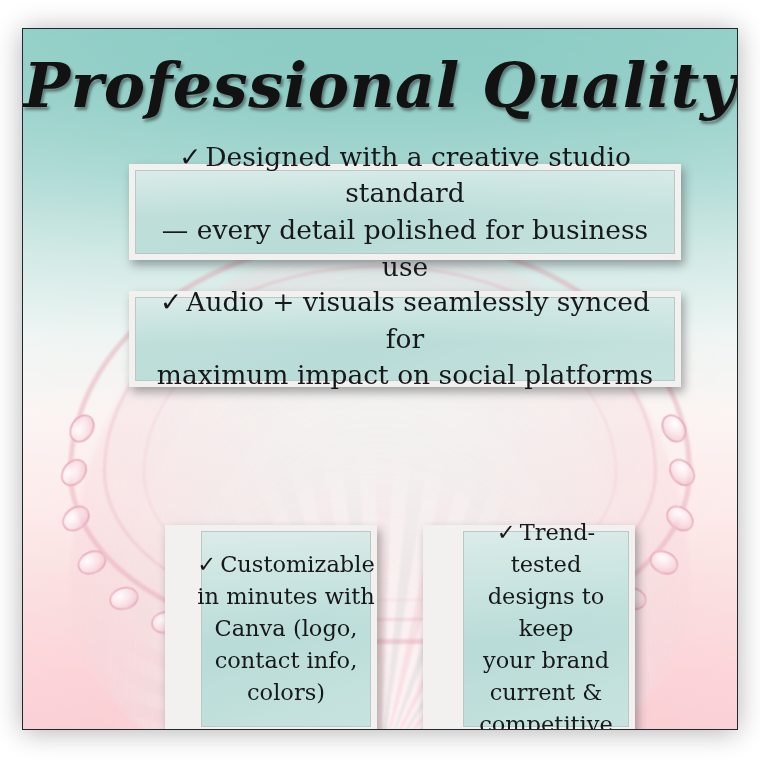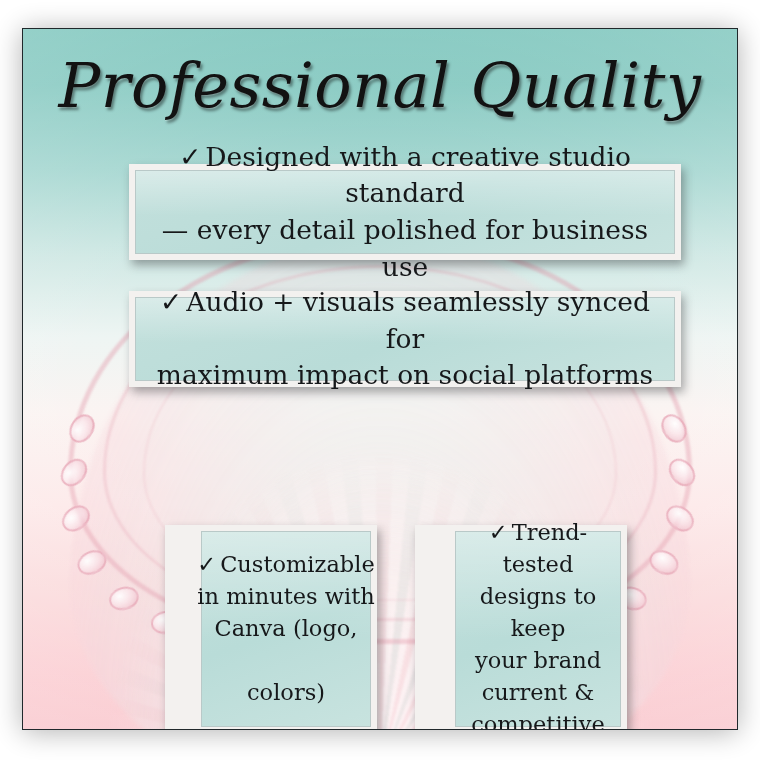--- a/index.html
+++ b/index.html
@@ -133,21 +133,21 @@
 
   
   .title {
     position: absolute;
     left: 0;
     right: 0;
     top: 26px;
     text-align: center;
     font-family: "DejaVu Serif", "Liberation Serif", serif;
     font-style: italic;
-    font-weight: 400;
+    font-weight: 700;
     font-size: 62px;
     line-height: 1.0;
     letter-spacing: 0.5px;
     color: #121212;
     text-shadow:
       2px 3px 3px rgba(0,0,0,0.42),
       0 1px 0 rgba(255,255,255,0.25);
     white-space: nowrap;
   }
 
@@ -193,21 +193,21 @@
     line-height: 1.38;
   }
 
   #box1 { top: 135px;  height: 96px; }
   #box2 { top: 262px;  height: 96px; }
   #box3 { top: 385px;  height: 96px; }
 
   
   .feature.narrow { top: 496px; width: 212px; height: 208px; }
   #box4 { left: 142px; padding-left: 36px; }
-  #box5 { left: 392px; padding-left: 40px; }
+  #box5 { left: 400px; padding-left: 40px; }
   .feature.narrow .feature-text {
     font-size: 22.5px;
     line-height: 1.42;
   }
 </style>
 </head>
 <body>
 
 <div id="page">
 
@@ -260,21 +260,21 @@
       </div>
     </div>
 
 
     <div class="feature narrow" id="box4">
       <div class="feature-inner">
         <div class="feature-text">
           <span class="check">✓</span><span>Customizable</span><br>
           <span>in minutes with</span><br>
           <span>Canva (logo,</span><br>
-          <br>
+          <span>contact info,</span><br>
           <span>colors)</span>
         </div>
       </div>
     </div>
 
     <div class="feature narrow" id="box5">
       <div class="feature-inner">
         <div class="feature-text">
           <span class="check">✓</span><span>Trend-tested</span><br>
           <span>designs to keep</span><br>

